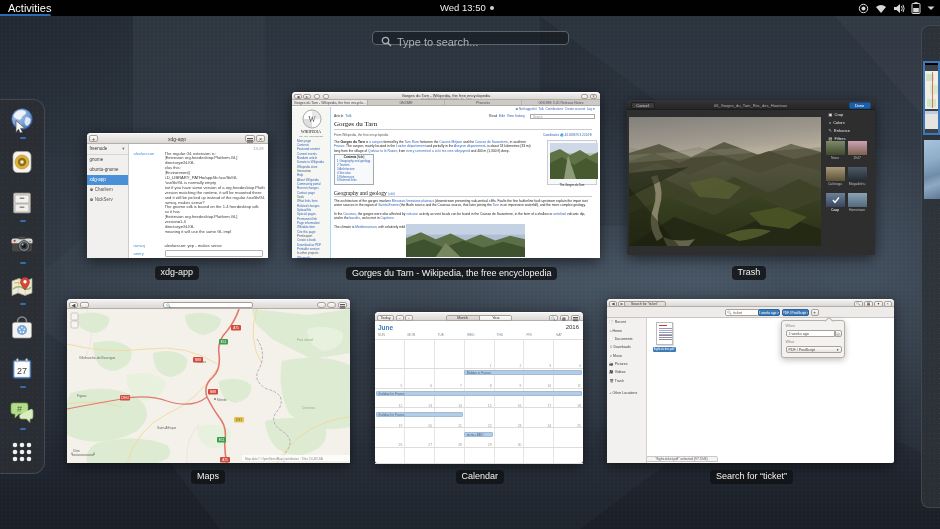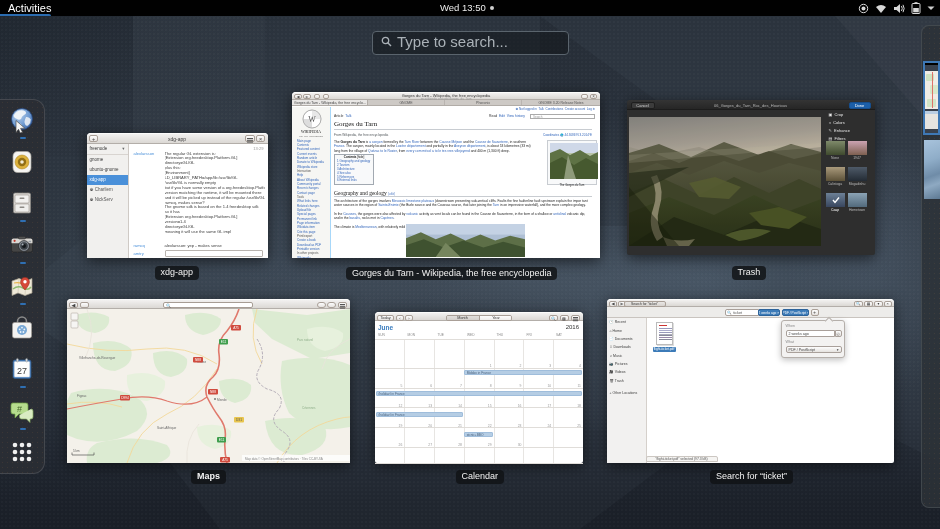--- a/index.html
+++ b/index.html
@@ -12,22 +12,22 @@
   background-image:radial-gradient(rgba(255,255,255,0.024) 0.8px, transparent 1.1px);
   background-size:4px 4px; }
 
 #topbar { position:absolute; top:0; left:0; width:940px; height:16px; background:#010101; color:#e6e6e6; z-index:50; }
 #activities { position:absolute; left:8px; top:2px; font-size:11px; color:#fff; }
 #act-line { position:absolute; left:0; top:14px; width:51px; height:2px; background:#2b6cb0; border-radius:0 2px 0 0; z-index:51; }
 #clock { position:absolute; left:440px; top:2px; font-size:9.5px; color:#ededed; }
 #clock .dot { display:inline-block; width:4px; height:4px; background:#cfcfcf; border-radius:50%; vertical-align:1px; margin-left:4px; }
 #sysicons { position:absolute; right:5px; top:0; height:16px; display:flex; align-items:center; gap:6px; }
 
-#searchbox { position:absolute; left:372px; top:31px; width:197px; height:24px; background:rgba(18,22,26,0.55);
-  border:1px solid #5a646d; border-radius:4px; color:#aab1b7; font-size:15px; line-height:16px; z-index:20; }
+#searchbox { position:absolute; left:372px; top:31px; width:197px; height:14px; background:rgba(18,22,26,0.55);
+  border:1px solid #5a646d; border-radius:4px; color:#aab1b7; font-size:11px; line-height:16px; z-index:20; }
 #searchbox .mag { position:absolute; left:8px; top:3.5px; }
 #searchbox .txt { position:absolute; left:24px; top:1.5px; }
 
 #dash { position:absolute; left:0; top:99px; width:45px; height:375px; background:rgba(42,46,52,0.92);
   border-radius:0 12px 12px 0; border:1px solid rgba(120,125,130,0.35); border-left:none; z-index:20; }
 #dash:before { content:""; position:absolute; inset:0; border-radius:0 12px 12px 0;
   background-image:radial-gradient(rgba(220,140,60,0.10) 0.8px, transparent 1px); background-size:5px 5px; }
 .dicon { position:absolute; left:9px; width:26px; height:26px; z-index:22; }
 .ddash { position:absolute; left:19.5px; width:6px; height:2px; background:#2f6fb2; border-radius:1px; z-index:22; }
 
@@ -628,16 +628,16 @@
       <div style="position:absolute;left:4px;top:19px;font-size:3.6px;color:#888;">What</div>
       <div style="position:absolute;left:4px;top:24.5px;width:56px;height:7px;background:linear-gradient(#fdfdfd,#e5e2df);border:1px solid #a9a09a;border-radius:2px;font-size:3.6px;line-height:6px;color:#444;padding-left:2px;">PDF / PostScript <span style="float:right;margin-right:2px;">▾</span></div>
     </div>
 
     <div style="position:absolute;left:39px;bottom:1px;width:72px;height:6.5px;background:#f5f4f2;border:1px solid #ccc7c2;border-radius:2px 2px 0 0;font-size:3.4px;line-height:5.5px;color:#555;text-align:center;">“flight-ticket.pdf” selected (97.3 kB)</div>
   </div>
 
   <div class="pill" style="left:154.5px;top:266px;">xdg-app</div>
   <div class="pill" style="left:346px;top:266.5px;">Gorges du Tarn - Wikipedia, the free encyclopedia</div>
   <div class="pill" style="left:731.5px;top:266px;">Trash</div>
-  <div class="pill" style="left:191px;top:470px;font-weight:bold;">Maps</div>
+  <div class="pill" style="left:191px;top:470px;">Maps</div>
   <div class="pill" style="left:455.5px;top:470px;">Calendar</div>
   <div class="pill" style="left:710px;top:470px;">Search for “ticket”</div>
 </div>
 
 </body></html>

